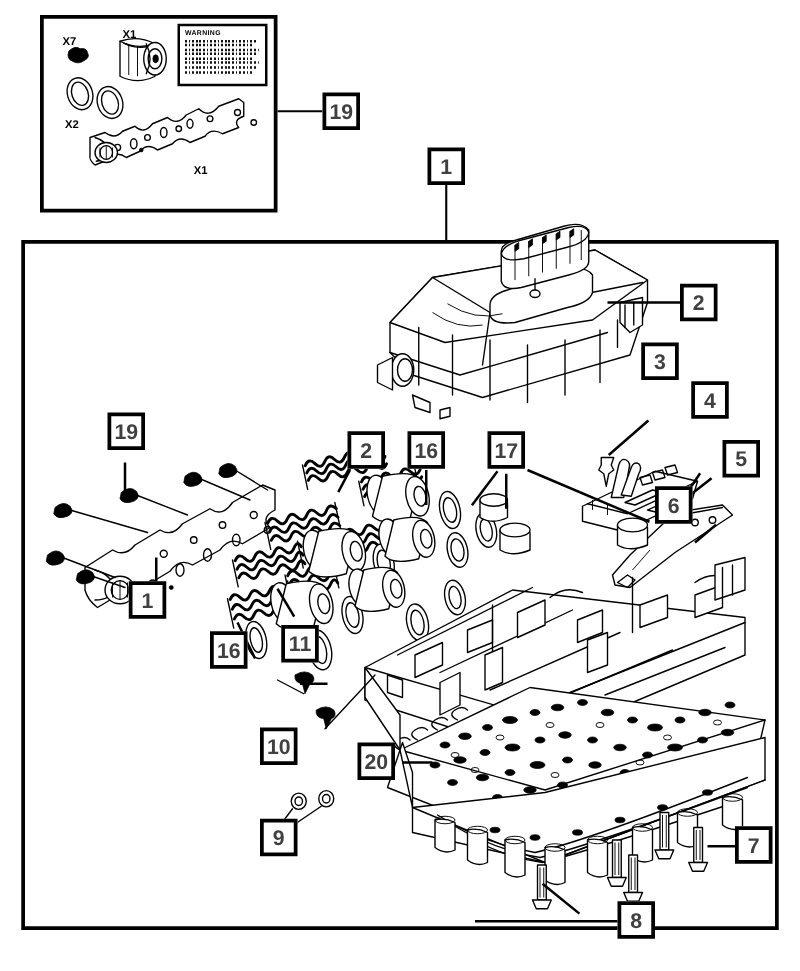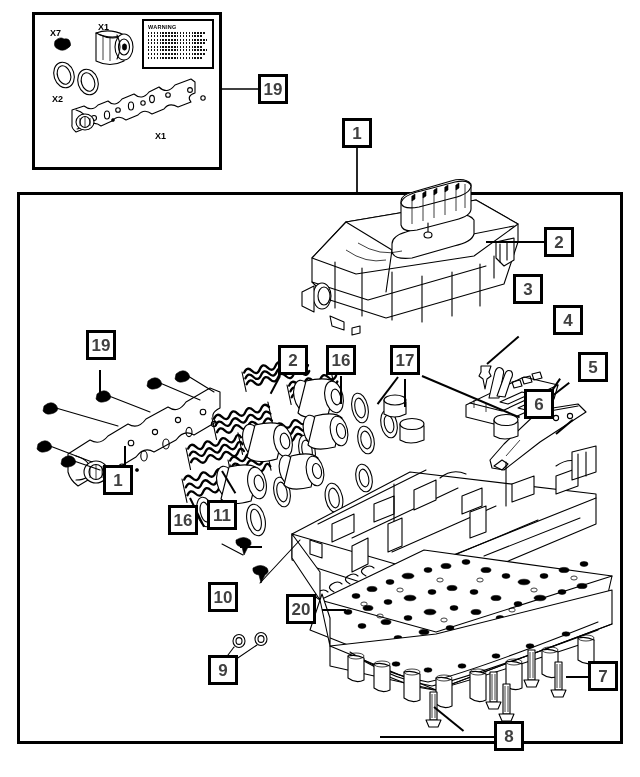--- a/index.html
+++ b/index.html
@@ -522,21 +522,21 @@
   <div class="callout" style="left:342px;top:118px">1</div>
   <div class="callout" style="left:544px;top:227px">2</div>
   <div class="callout" style="left:513px;top:274px">3</div>
   <div class="callout" style="left:553px;top:305px">4</div>
   <div class="callout" style="left:578px;top:352px">5</div>
   <div class="callout" style="left:524px;top:389px">6</div>
   <div class="callout" style="left:588px;top:661px">7</div>
   <div class="callout" style="left:494px;top:721px">8</div>
   <div class="callout" style="left:208px;top:655px">9</div>
   <div class="callout" style="left:208px;top:582px">10</div>
-  <div class="callout" style="left:207px;top:500px">11</div>
+  <div class="callout" style="left:225px;top:500px">11</div>
   <div class="callout" style="left:168px;top:505px">16</div>
   <div class="callout" style="left:103px;top:465px">1</div>
   <div class="callout" style="left:86px;top:330px">19</div>
   <div class="callout" style="left:278px;top:345px">2</div>
   <div class="callout" style="left:326px;top:345px">16</div>
   <div class="callout" style="left:390px;top:345px">17</div>
   <div class="callout" style="left:286px;top:594px">20</div>
 
 </div>
 

